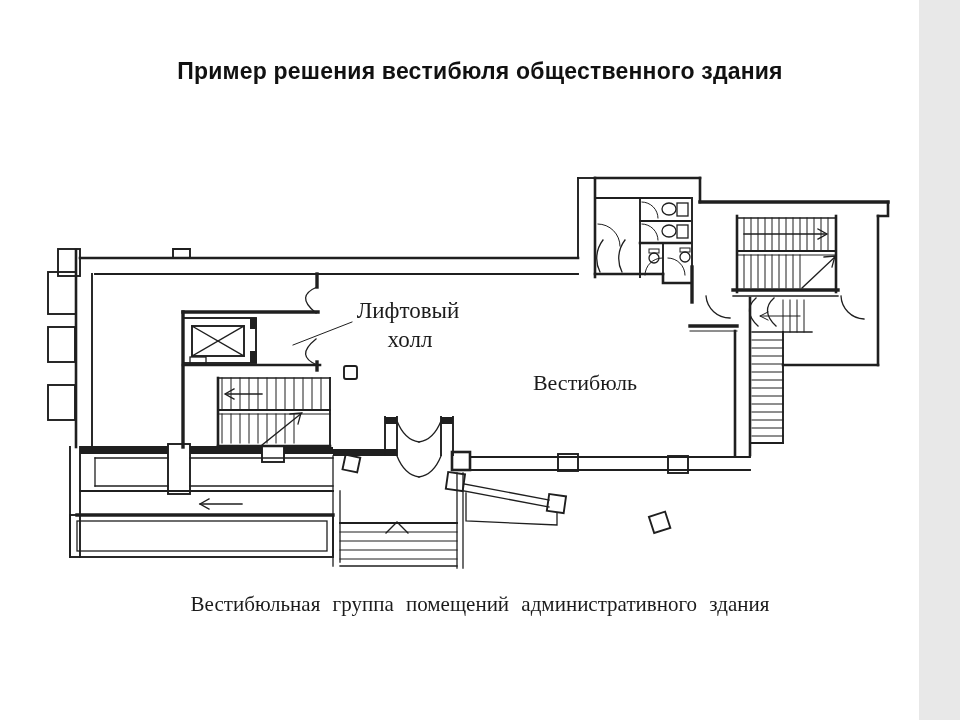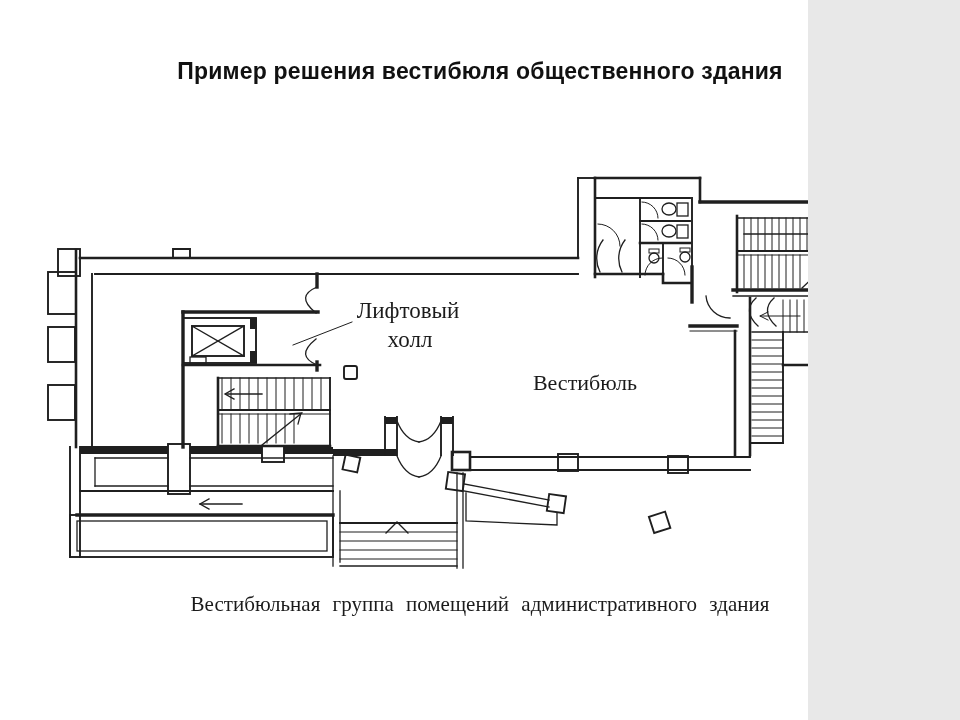--- a/index.html
+++ b/index.html
@@ -1,17 +1,17 @@
 <!DOCTYPE html>
 <html><head>
 <meta charset="utf-8">
 <style>
   html,body{margin:0;padding:0;background:#e8e8e8;}
-  .page{position:relative;width:808px;height:720px;background:#ffffff;overflow:hidden;
-        font-family:"Liberation Serif", serif;}
+  .page{position:relative;width:872px;height:720px;background:#ffffff;overflow:hidden;
+        font-family:"Liberation Serif", serif;padding-left:47px;}
   .title{position:absolute;left:0;top:58px;width:960px;text-align:center;
          font-family:"Liberation Sans", sans-serif;font-weight:bold;font-size:23px;
          color:#111;letter-spacing:.2px;}
   .caption{position:absolute;left:0;top:592px;width:960px;text-align:center;
            font-family:"Liberation Serif", serif;font-size:21px;color:#1b1b1b;
            word-spacing:7px;}
   svg{position:absolute;left:0;top:0;}
   
   .s  {stroke:#1f1f1f;fill:none;stroke-linecap:square;}
   .w1 {stroke-width:1;}

